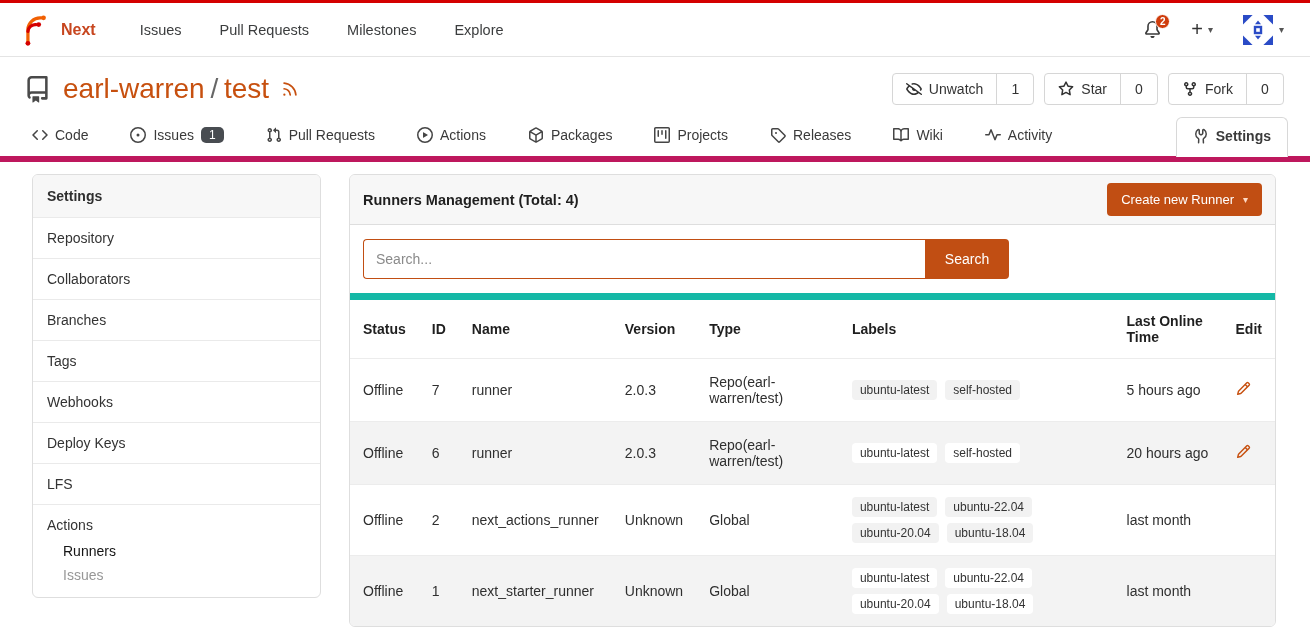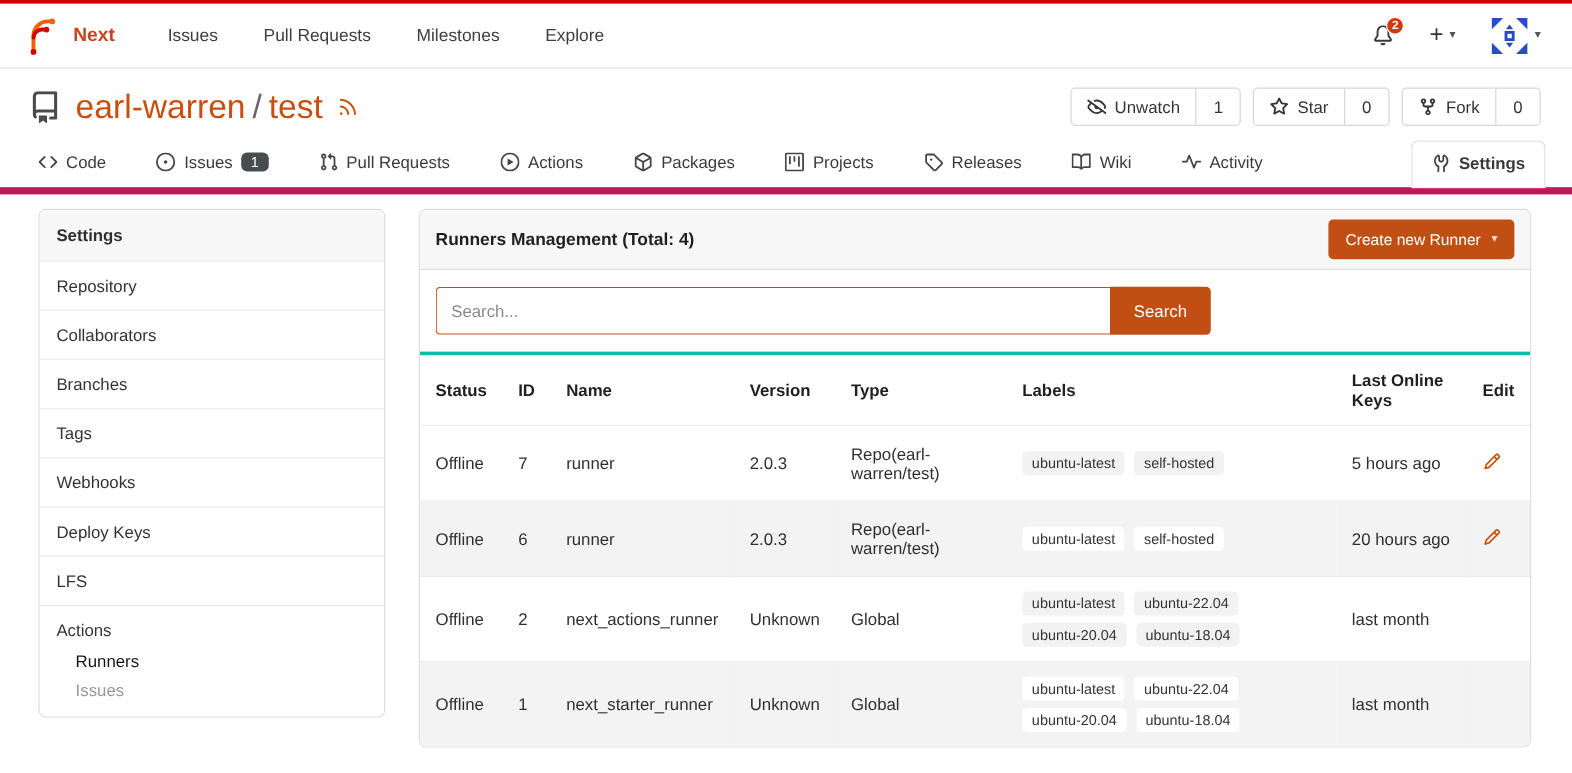--- a/index.html
+++ b/index.html
@@ -56,21 +56,21 @@
 
   
   .panel { flex: 1; border: 1px solid #dedede; border-radius: 6px; overflow: hidden; background: #fff; }
   .panel-header { display: flex; justify-content: space-between; align-items: center;
     background: #f7f7f7; border-bottom: 1px solid #dedede; padding: 8px 13px; }
   .panel-title { font-weight: 700; font-size: 14.5px; color: #1f1f1f; }
   .create-btn { background: #c14e13; color: #fff; border: none; border-radius: 4px; padding: 9px 14px;
     font-size: 13px; display: flex; align-items: center; gap: 9px; cursor: pointer;
     font-family: inherit; }
   .create-btn .caret { color: #ffd9c4; }
-  .search-section { padding: 14px 13px; border-bottom: 3px solid #14b8a6; display: flex; }
+  .search-section { padding: 14px 13px; border-bottom: 7px solid #14b8a6; display: flex; }
   .search-input { width: 562px; height: 40px; border: 1.5px solid #c14e13; border-right: none;
     border-radius: 4px 0 0 4px; padding: 0 12px; font-size: 14px; outline: none; color: #333;
     font-family: inherit; }
   .search-input::placeholder { color: #8a8a8a; }
   .search-btn { width: 84px; height: 40px; background: #c14e13; color: #fff; border: none;
     border-radius: 0 4px 4px 0; font-size: 14px; cursor: pointer; font-family: inherit; }
 
   table.runners { width: 100%; border-collapse: collapse; font-size: 14px; }
   .runners th { text-align: left; font-weight: 700; color: #1f1f1f; padding: 13px 13px; vertical-align: middle; }
   .runners td { padding: 12px 13px; vertical-align: middle; }
@@ -305,21 +305,21 @@
           <col style="width:43px">
       </colgroup>
       <thead>
         <tr>
           <th>Status</th>
           <th>ID</th>
           <th>Name</th>
           <th>Version</th>
           <th>Type</th>
           <th>Labels</th>
-          <th>Last Online Keys</th>
+          <th>Last Online Time</th>
           <th>Edit</th>
         </tr>
       </thead>
       <tbody>
         <tr>
           <td>Offline</td>
           <td>7</td>
           <td>runner</td>
           <td>2.0.3</td>
           <td>Repo(earl-warren/test)</td>

